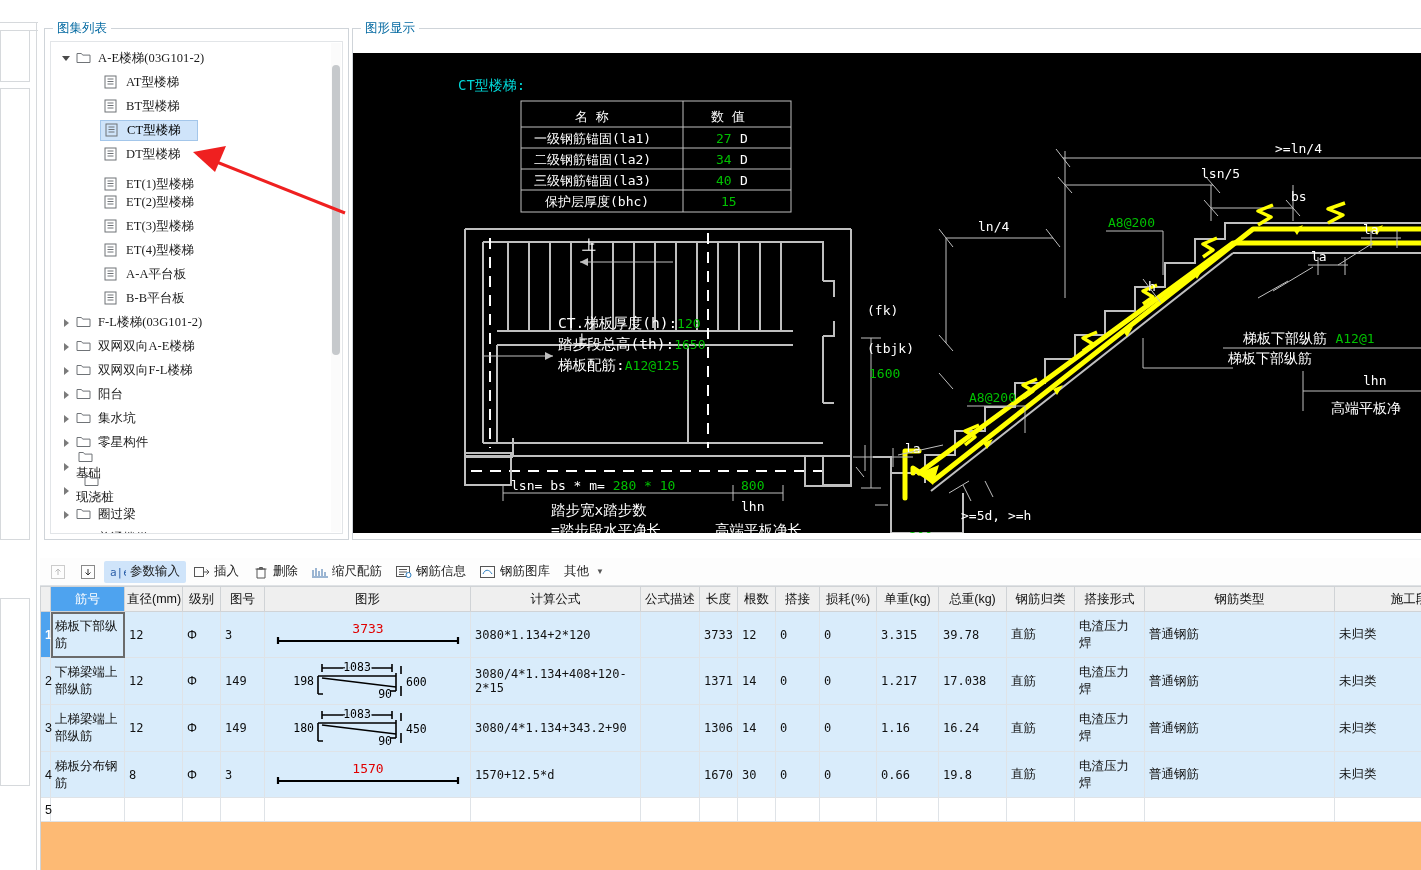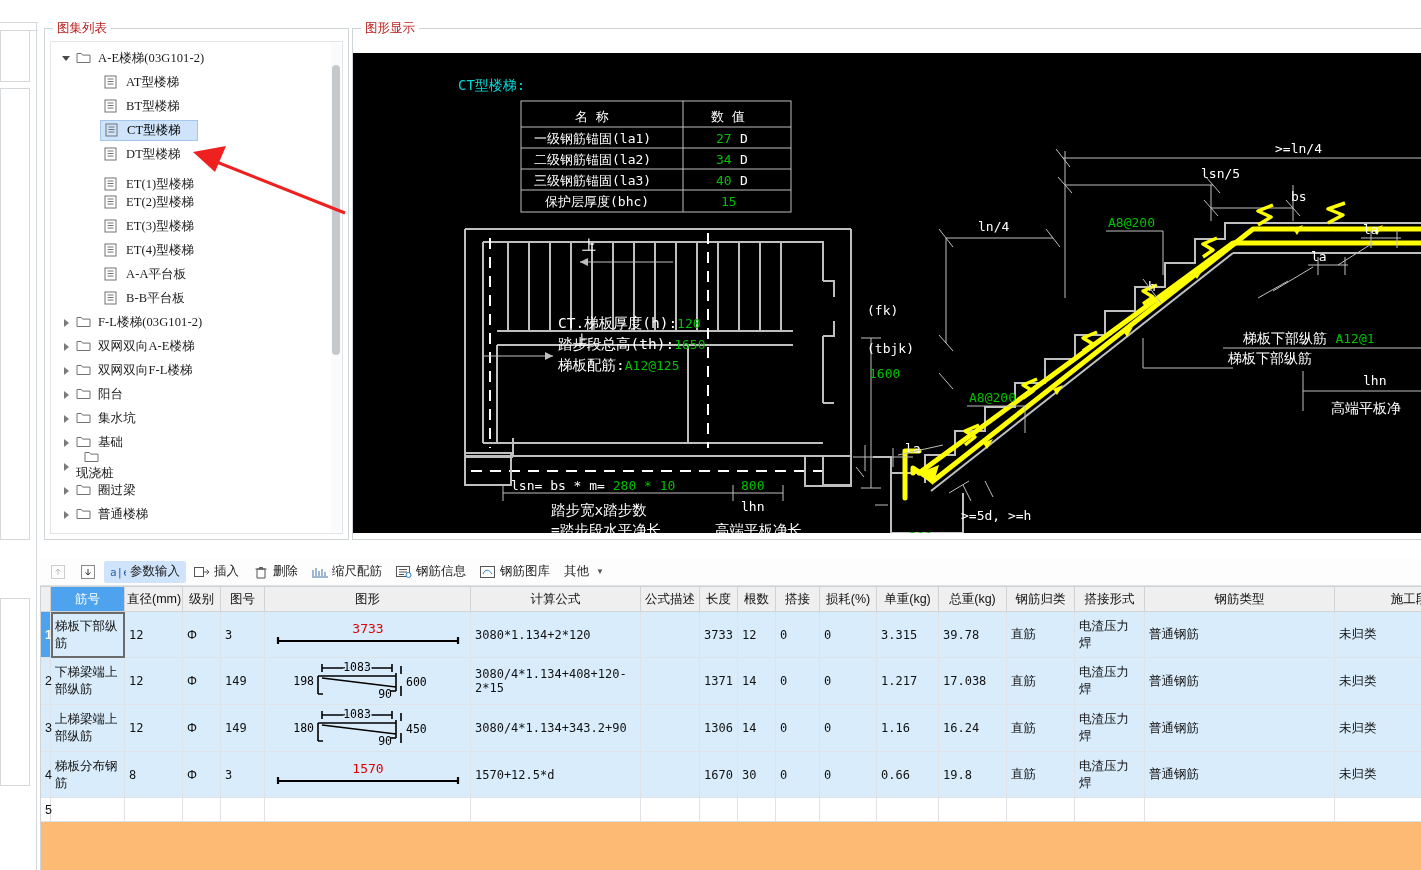--- a/index.html
+++ b/index.html
@@ -23,21 +23,21 @@
     display:flex; align-items:center; justify-content:center;
     color:#2b4b8f; font-size:11px; cursor:pointer;
   }
   .left-strip .vsep { position:absolute; top:22px; width:1px; height:848px; background:#d6d9dc; }
   .left-box { position:absolute; border:1px solid #d6d9dc; background:#fff; }
 
   
   .groupbox { position:absolute; border:1px solid #cfd4d9; background:#fff; }
   .groupbox > .legend {
     position:absolute; top:-8px; left:8px; background:#fff; padding:0 4px;
-    font-size:12.5px; color:#b91c1c; line-height:14px;
+    font-size:12.5px; color:#0369a1; line-height:14px;
   }
 
   
   #tree-panel { left:44px; top:28px; width:305px; height:512px; }
   .tree-inner {
     position:absolute; left:5px; top:12px; right:5px; bottom:5px;
     border:1px solid #e2e5e8; background:#fff; overflow:hidden;
   }
   .tree-scroll { position:absolute; inset:0; padding-top:4px; }
   .tnode {
@@ -357,20 +357,31 @@
                 <svg width="15" height="13" viewBox="0 0 15 13">
                   <path d="M1 2.5h4.4l1.3 1.6H14v7.4H1z" fill="none" stroke="#6f7377" stroke-width="1"></path>
                 </svg>
               </span>
               <span class="tlabel">集水坑</span>
             </span>
           </div>
           <div class="tnode depth1">
             <span class="arrow closed"></span>
             <span class="tlabel-wrap" style="display: inline-flex; align-items: center;">
+              <span class="ico">
+                <svg width="15" height="13" viewBox="0 0 15 13">
+                  <path d="M1 2.5h4.4l1.3 1.6H14v7.4H1z" fill="none" stroke="#6f7377" stroke-width="1"></path>
+                </svg>
+              </span>
+              <span class="tlabel">零星构件</span>
+            </span>
+          </div>
+          <div class="tnode depth1">
+            <span class="arrow closed"></span>
+            <span class="tlabel-wrap" style="display: inline-flex; align-items: center; flex-direction: column;">
               <span class="ico">
                 <svg width="15" height="13" viewBox="0 0 15 13">
                   <path d="M1 2.5h4.4l1.3 1.6H14v7.4H1z" fill="none" stroke="#6f7377" stroke-width="1"></path>
                 </svg>
               </span>
               <span class="tlabel">基础</span>
             </span>
           </div>
           <div class="tnode depth1">
             <span class="arrow closed"></span>

